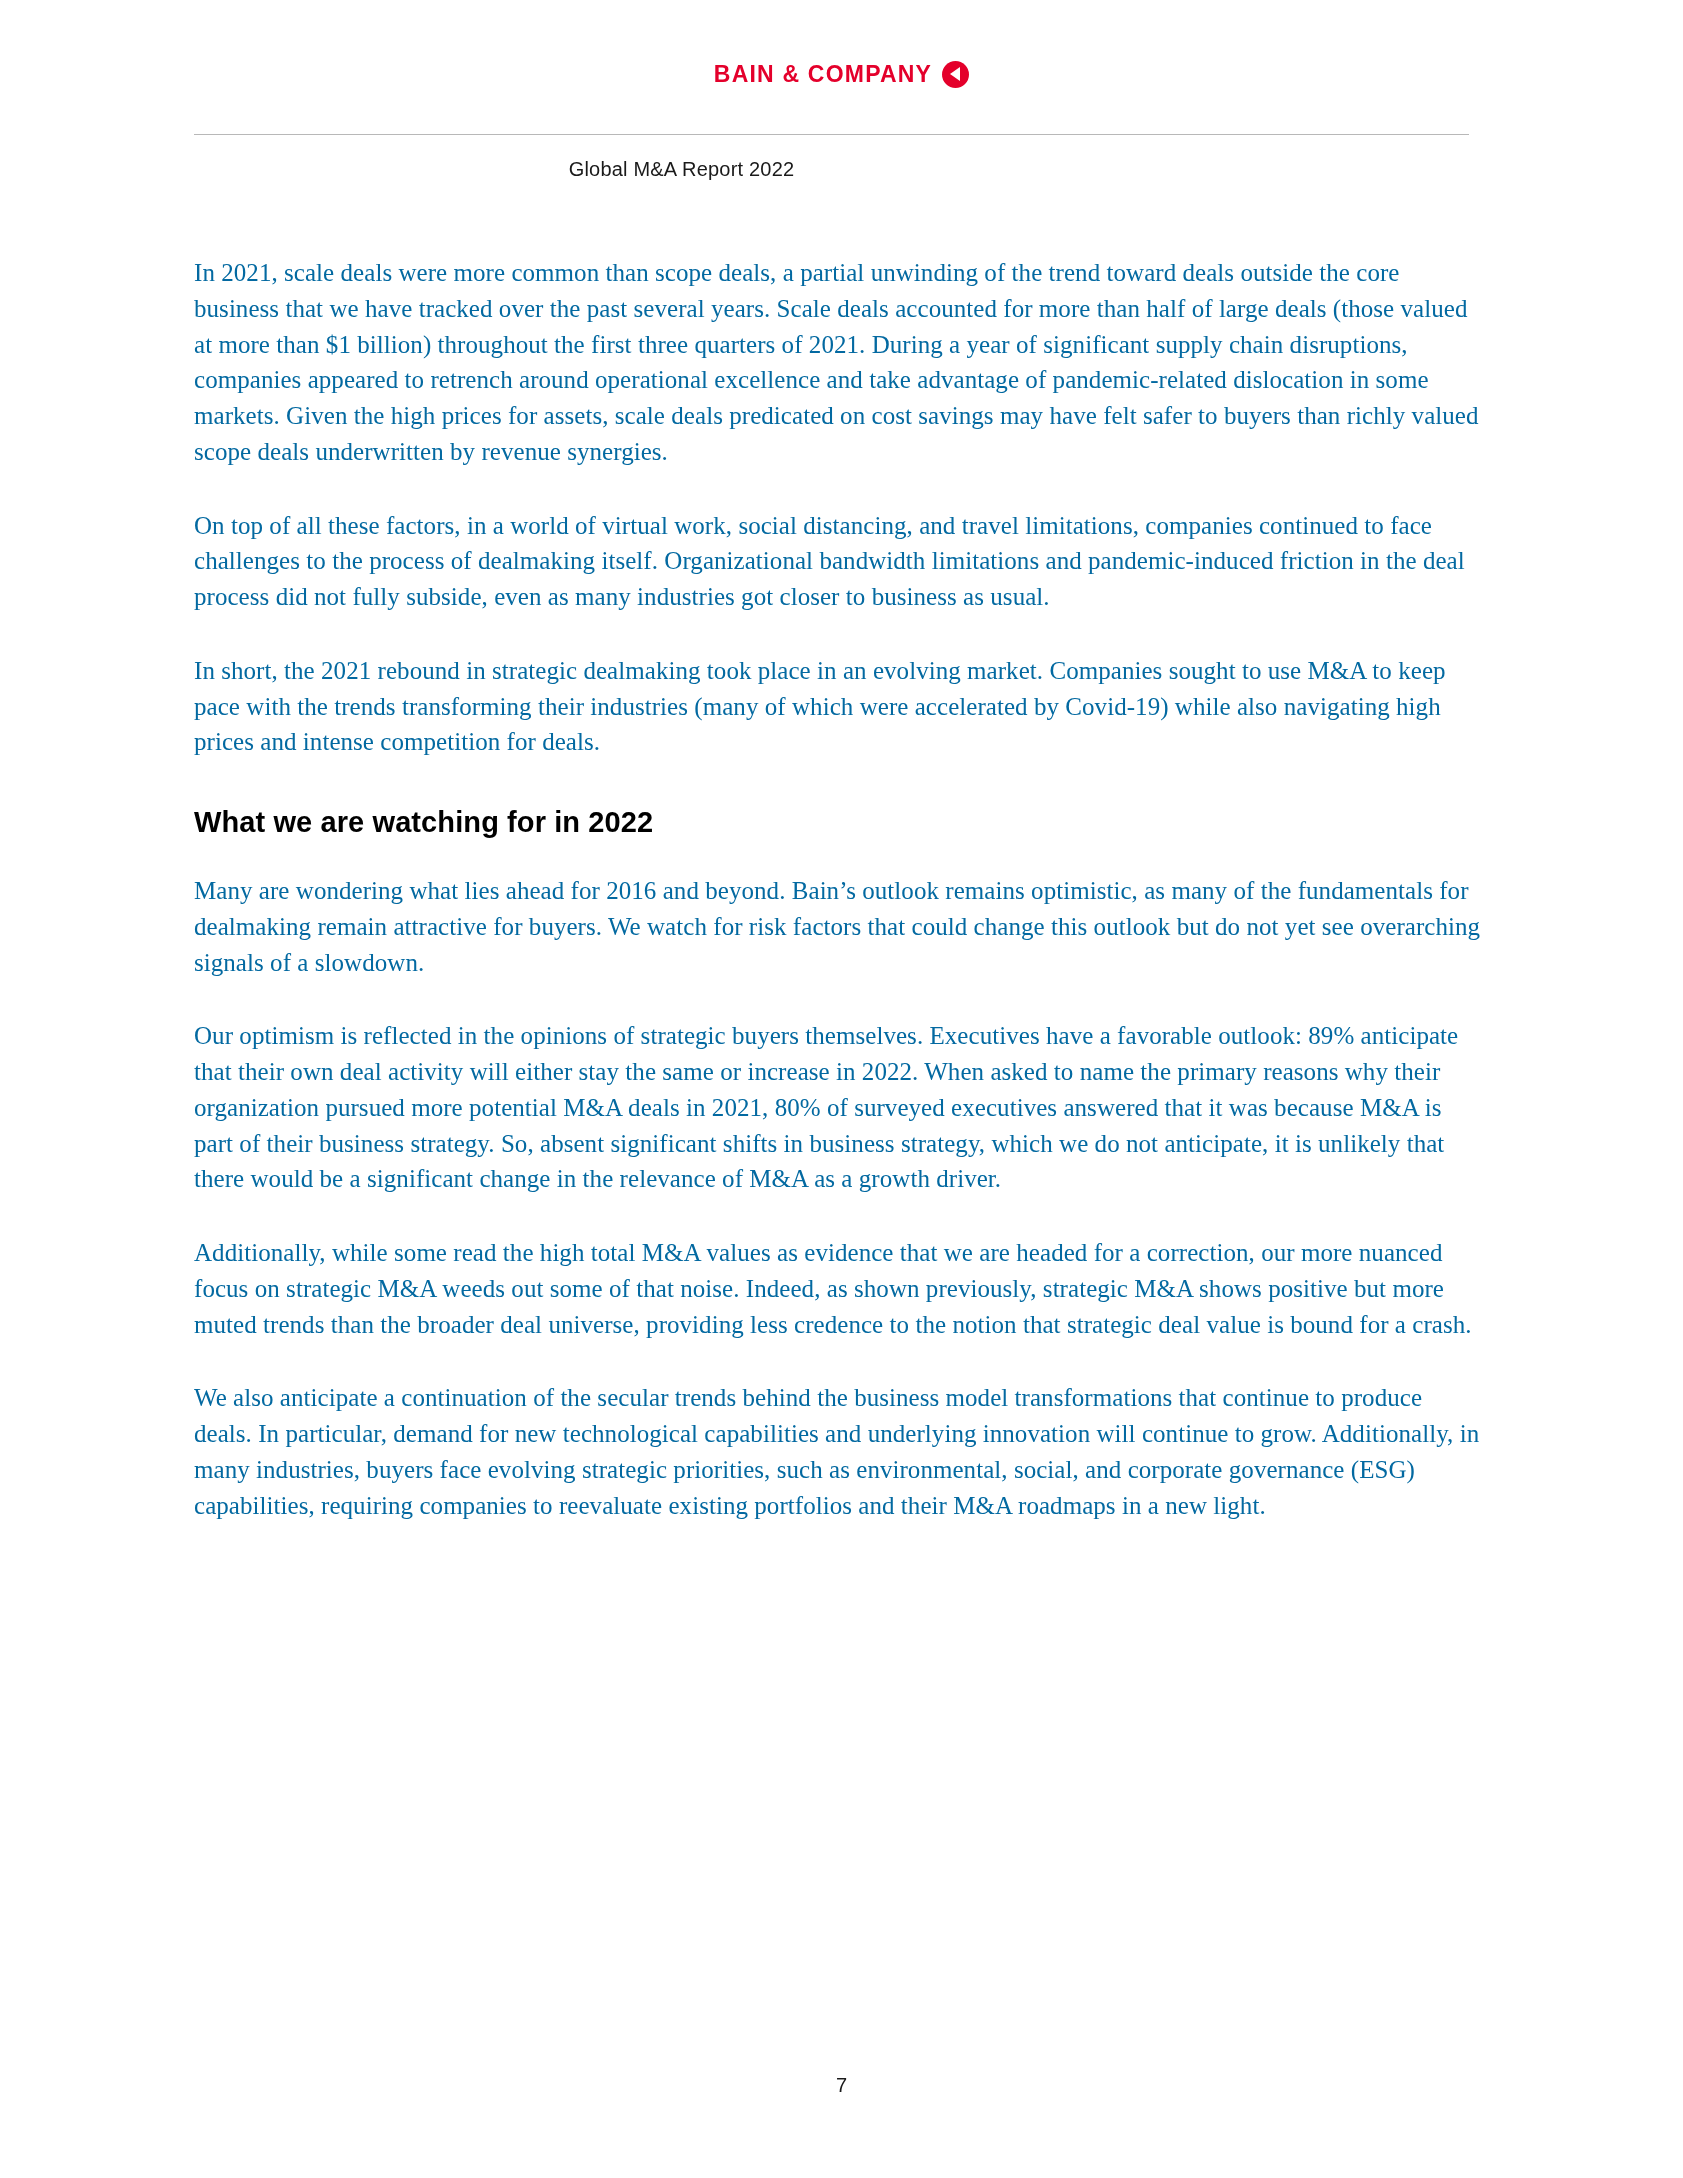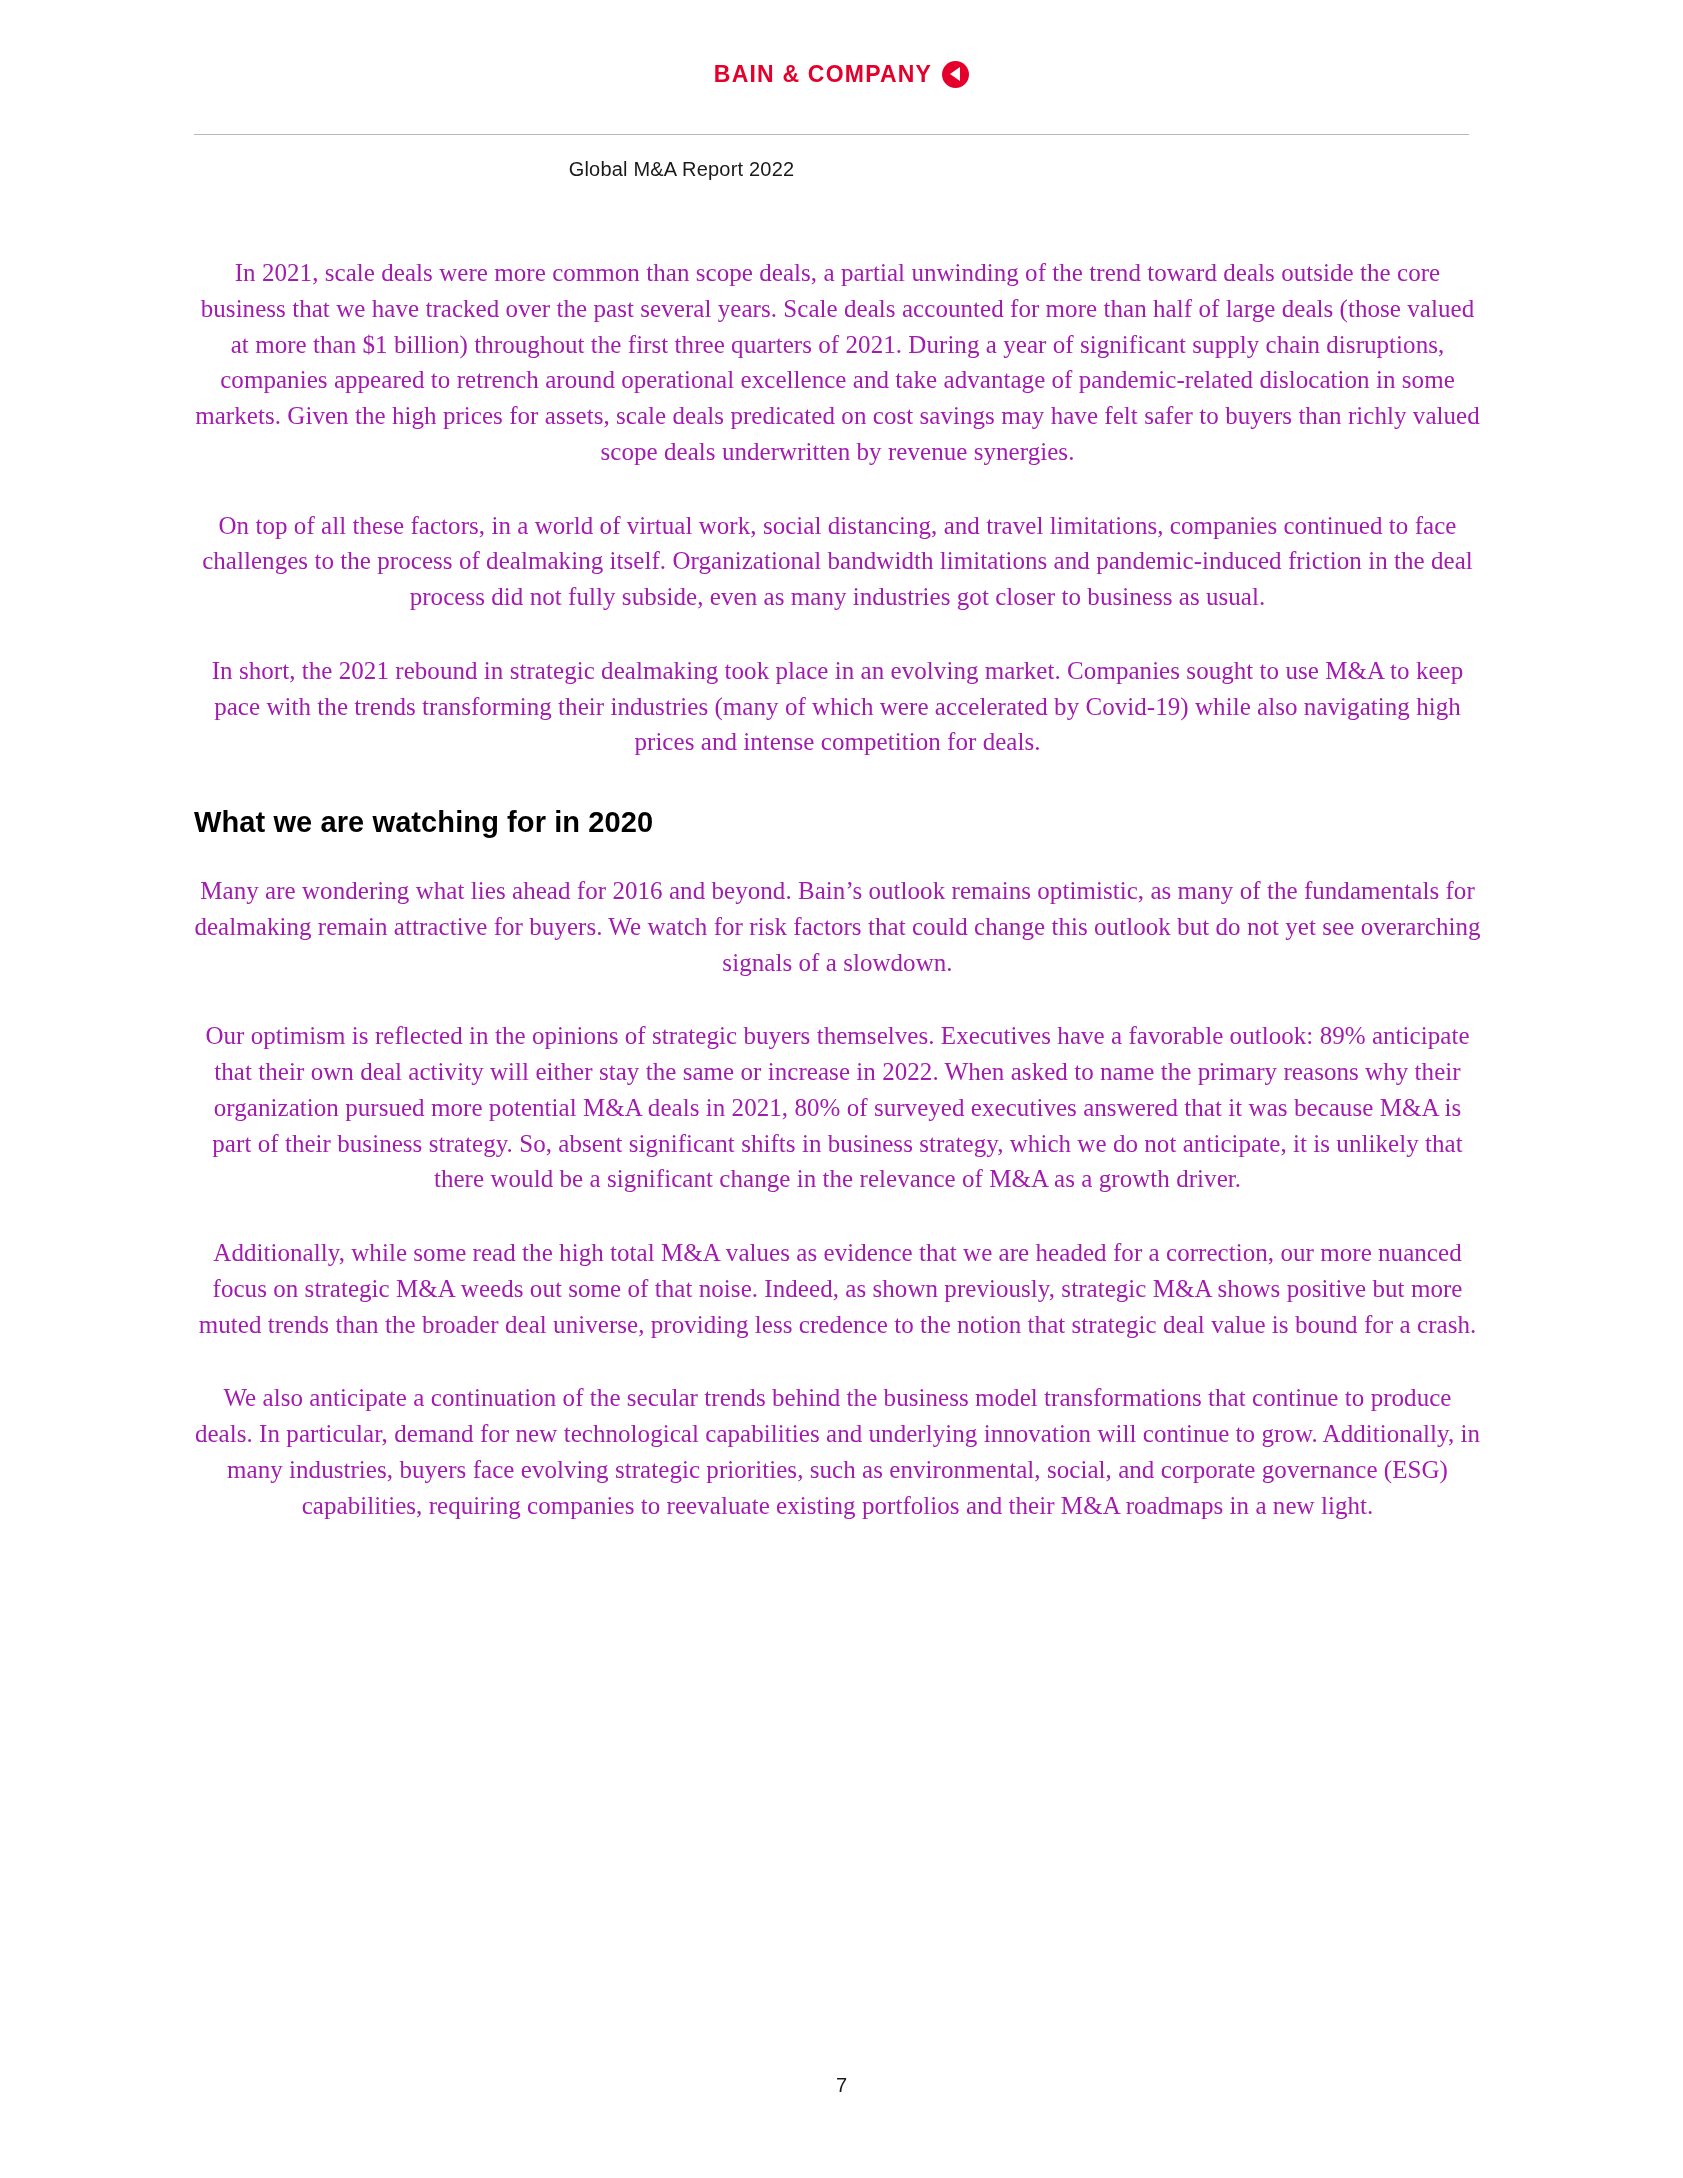--- a/index.html
+++ b/index.html
@@ -82,22 +82,22 @@
   .content {
     position: absolute;
     top: 255px;
     left: 194px;
     width: 1287px;
   }
   .content p {
     margin: 0 0 38px 0;
     font-size: 25px;
     line-height: 1.43;
-    color: #a21caf;
-    text-align: center;
+    color: #0369a1;
+    text-align: left;
     letter-spacing: 0.05px;
   }
   .content p.last {
     margin-bottom: 16px;
   }
   h2.section-heading {
     font-family: "Liberation Sans", sans-serif;
     font-weight: bold;
     font-size: 29px;
     margin: 46px 0 34px 0;
@@ -131,21 +131,21 @@
   <div class="rule"></div>
 
   <div class="report-line">Global M&amp;A Report 2022</div>
 
   <div class="content">
 
     <p>In 2021, scale deals were more common than scope deals, a partial unwinding of the trend toward deals outside the core business that we have tracked over the past several years. Scale deals accounted for more than half of large deals (those valued at more than $1 billion) throughout the first three quarters of 2021. During a year of significant supply chain disruptions, companies appeared to retrench around operational excellence and take advantage of pandemic-related dislocation in some markets. Given the high prices for assets, scale deals predicated on cost savings may have felt safer to buyers than richly valued scope deals underwritten by revenue synergies.</p>
     <p>On top of all these factors, in a world of virtual work, social distancing, and travel limitations, companies continued to face challenges to the process of dealmaking itself.  Organizational bandwidth limitations and pandemic-induced friction in the deal process did not fully subside, even as many industries got closer to business as usual.</p>
     <p>In short, the 2021 rebound in strategic dealmaking took place in an evolving market. Companies sought to use M&amp;A to keep pace with the trends transforming their industries (many of which were accelerated by Covid-19) while also navigating high prices and intense competition for deals.</p>
 
-    <h2 class="section-heading">What we are watching for in 2020</h2>
+    <h2 class="section-heading">What we are watching for in 2022</h2>
 
     <p>Many are wondering what lies ahead for 2016 and beyond. Bain’s outlook remains optimistic, as many of the fundamentals for dealmaking remain attractive for buyers. We watch for risk factors that could change this outlook but do not yet see overarching signals of a slowdown.</p>
     <p>Our optimism is reflected in the opinions of strategic buyers themselves. Executives have a favorable outlook: 89% anticipate that their own deal activity will either stay the same or increase in 2022. When asked to name the primary reasons why their organization pursued more potential M&amp;A deals in 2021, 80% of surveyed executives answered that it was because M&amp;A is part of their business strategy. So, absent significant shifts in business strategy, which we do not anticipate, it is unlikely that there would be a significant change in the relevance of M&amp;A as a growth driver.</p>
     <p>Additionally, while some read the high total M&amp;A values as evidence that we are headed for a correction, our more nuanced focus on strategic M&amp;A weeds out some of that noise. Indeed, as shown previously, strategic M&amp;A shows positive but more muted trends than the broader deal universe, providing less credence to the notion that strategic deal value is bound for a crash.</p>
     <p class="last">We also anticipate a continuation of the secular trends behind the business model transformations that continue to produce deals. In particular, demand for new technological capabilities and underlying innovation will continue to grow. Additionally, in many industries, buyers face evolving strategic priorities, such as environmental, social, and corporate governance (ESG) capabilities, requiring companies to reevaluate existing portfolios and their M&amp;A roadmaps in a new light.</p>
 
   </div>
 
   <div class="page-number">7</div>
 

